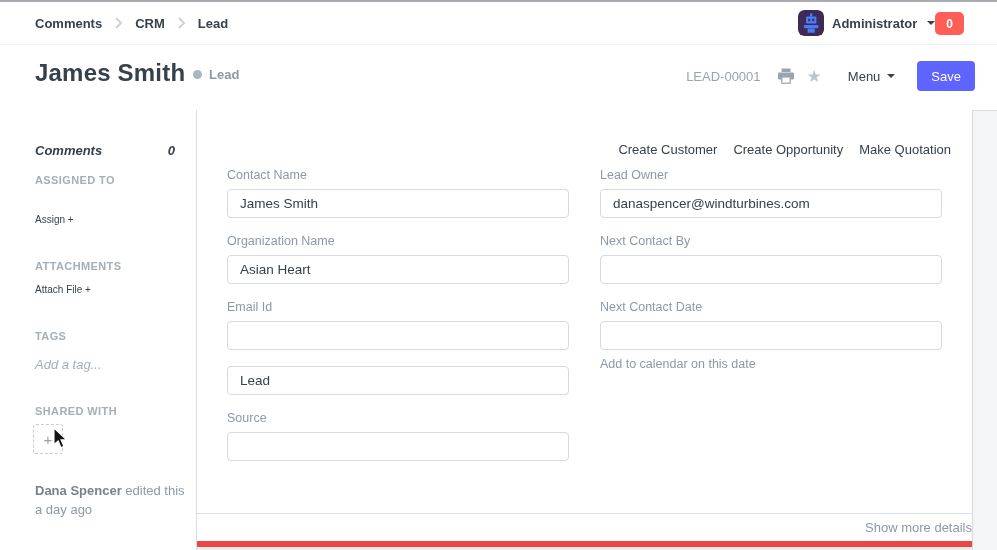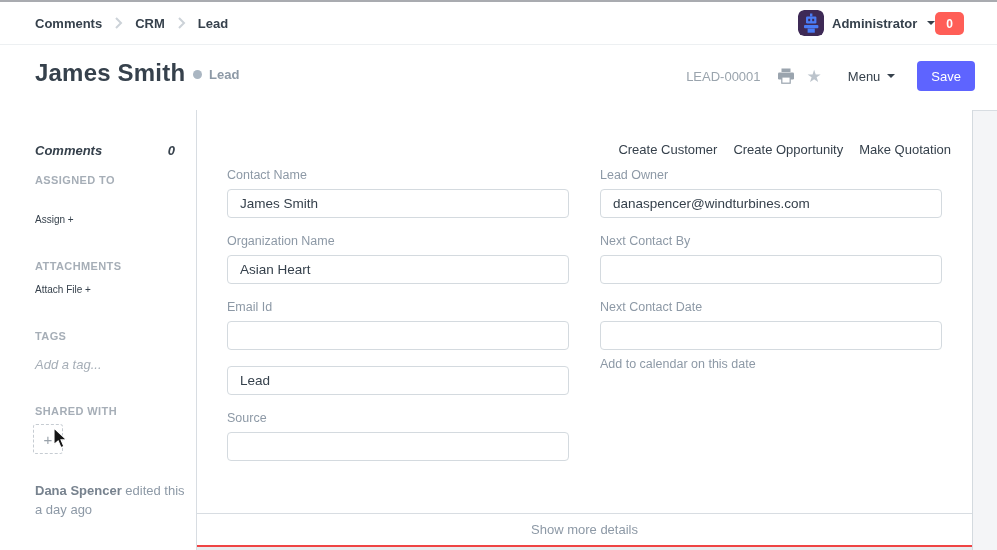--- a/index.html
+++ b/index.html
@@ -70,22 +70,22 @@
   .col-right{left:403px;}
   .field{margin-bottom:16px;}
   .field-label{font-size:12.5px;font-weight:400;color:#8d99a6;margin-bottom:7px;}
   .field-input{
     width:100%;height:29px;box-sizing:border-box;border:1px solid #d4dadf;border-radius:4px;background:#fff;
     padding:0 12px;font-size:13.5px;color:#36414c;outline:none;font-family:"Liberation Sans", sans-serif;
   }
   .field-help{font-size:12.5px;color:#8d99a6;margin-top:7px;}
   .form-footer{
     position:absolute;left:0;top:403px;width:100%;height:34px;box-sizing:border-box;
-    border-top:1px solid #d8dde2;border-bottom:2px solid #ef4444;
-    display:flex;align-items:center;justify-content:center;background:#fff;cursor:pointer;
+    border-top:1px solid #d8dde2;border-bottom:6px solid #ef4444;
+    display:flex;align-items:center;justify-content:flex-end;background:#fff;cursor:pointer;
   }
   .form-footer span{font-size:13px;color:#8d99a6;}
   .bottom-band{position:absolute;left:0;top:437px;width:100%;height:3px;background:#e9ebee;}
 </style>
 </head>
 <body>
 
 <div class="top-edge"></div>
 
 <div class="navbar">

